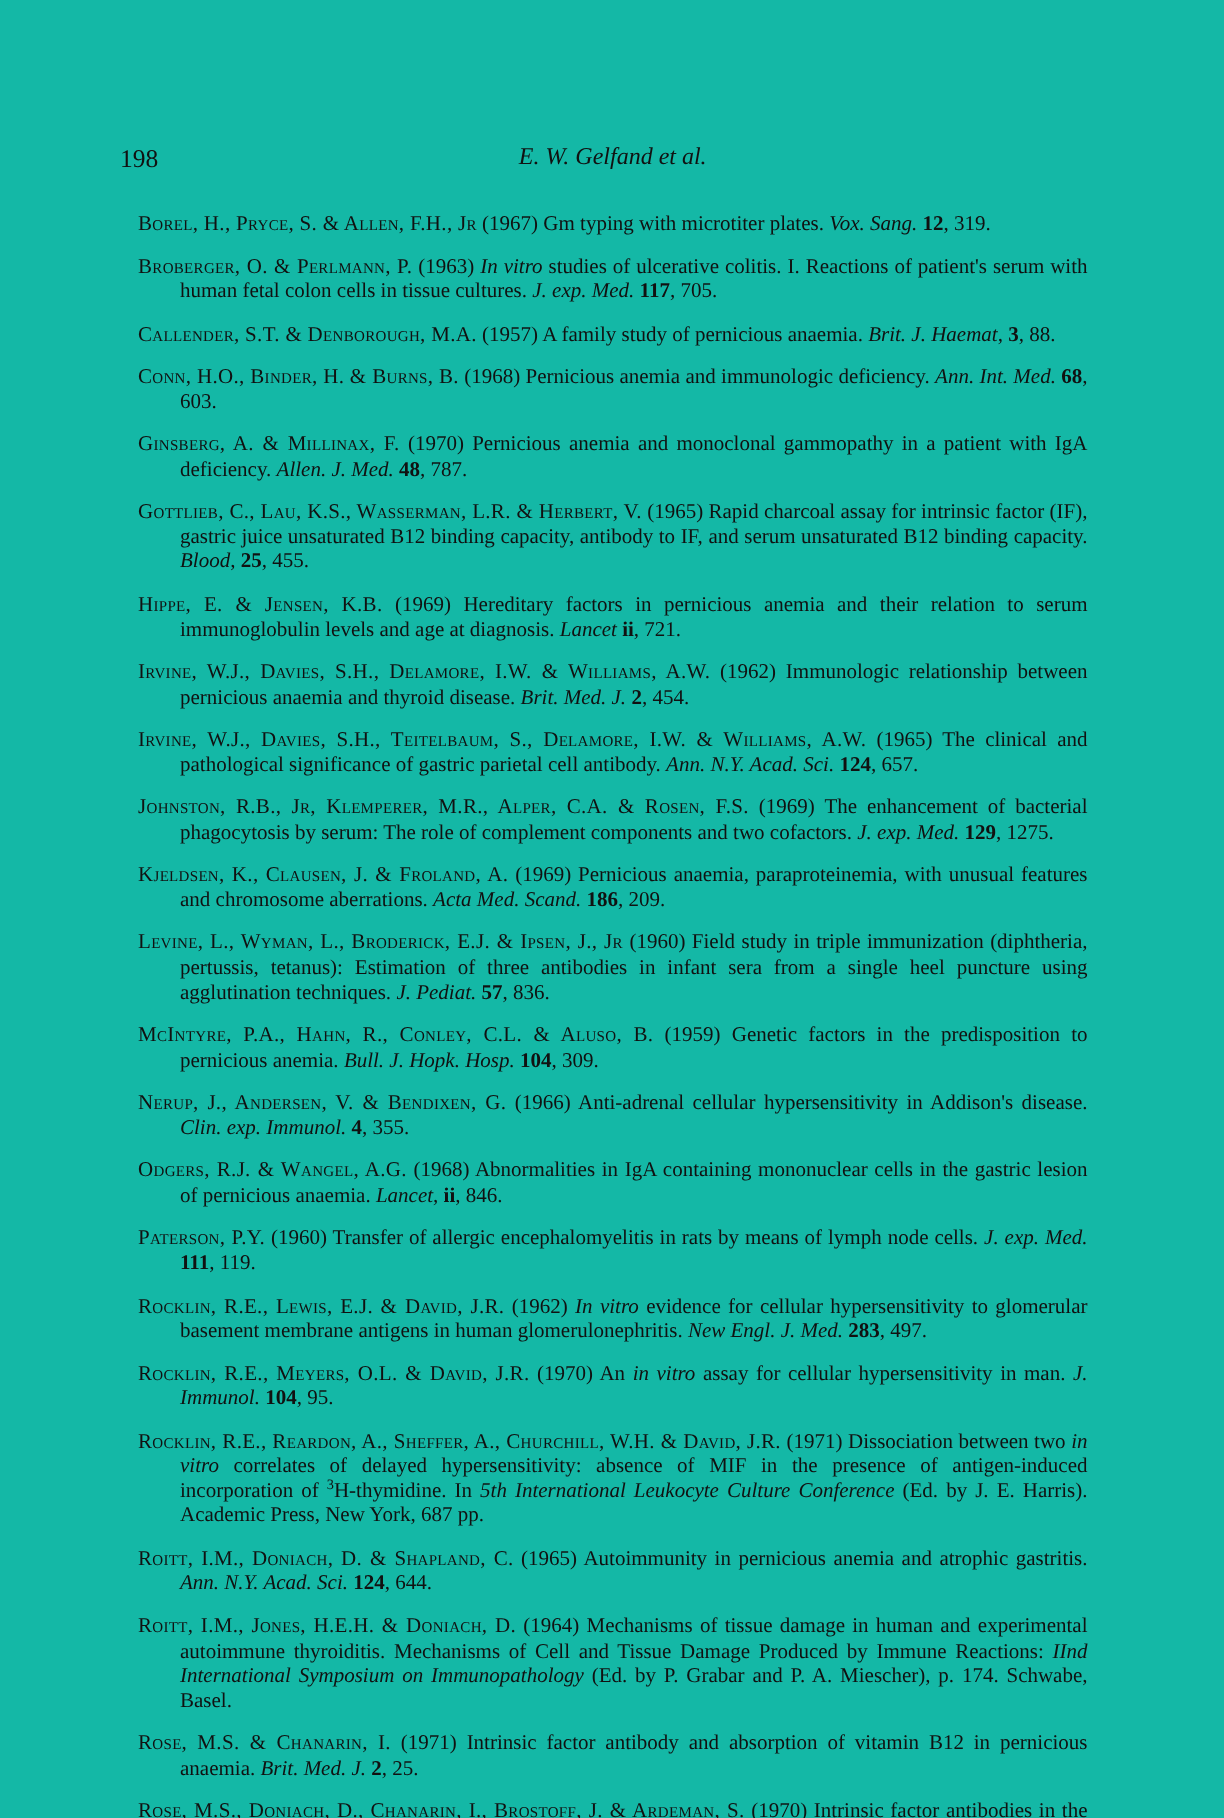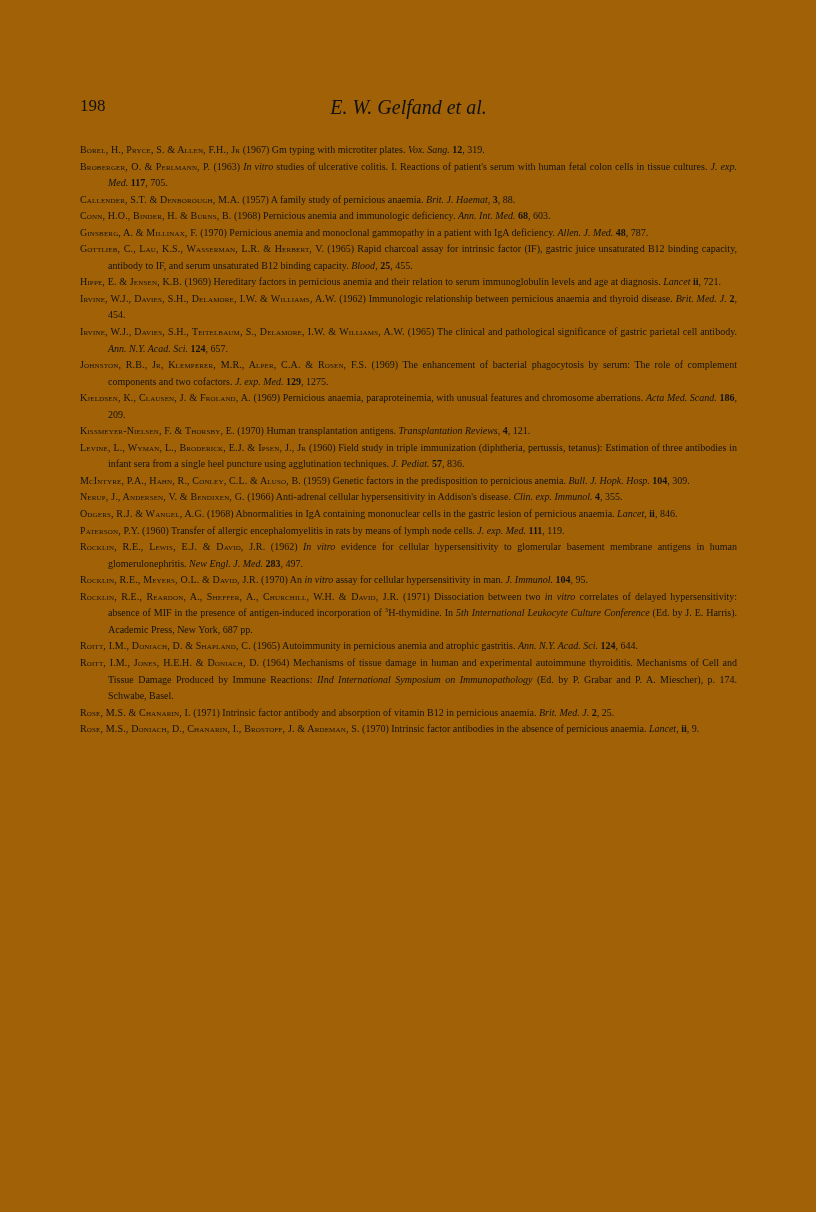--- a/index.html
+++ b/index.html
@@ -5,21 +5,21 @@
   html, body {
     margin: 0;
     padding: 0;
     background: #ffffff;
   }
   .page {
     position: relative;
     width: 816px;
     height: 1212px;
     margin: 0 auto;
-    background: #a16207;
+    background: #14b8a6;
     color: #111111;
     font-family: "Liberation Serif", "DejaVu Serif", serif;
     box-sizing: border-box;
     padding: 96px 79px 0 80px;
     overflow: hidden;
   }
   .page-header {
     position: relative;
     text-align: center;
     height: 24px;
@@ -27,28 +27,28 @@
   }
   .page-number {
     position: absolute;
     left: 0;
     top: 0;
     font-size: 17px;
     font-weight: normal;
   }
   .running-head {
     font-style: italic;
-    font-size: 20px;
+    font-size: 16px;
   }
   .reference-list {
     margin: 0;
   }
   p.ref {
-    margin: 0;
-    font-size: 10px;
+    margin: 12px;
+    font-size: 14px;
     line-height: 16.55px;
     text-align: justify;
     padding-left: 28px;
     text-indent: -28px;
   }
   .sc {
     font-variant: small-caps;
     letter-spacing: 0.015em;
   }
   .it {
@@ -76,21 +76,20 @@
       <p class="ref"><span class="sc">Broberger, O. &amp; Perlmann, P.</span><span> (1963) </span><span class="it">In vitro</span><span> studies of ulcerative colitis. I. Reactions of patient's serum with human fetal colon cells in tissue cultures. </span><span class="it">J. exp. Med.</span><span> </span><span class="bd">117</span><span>, 705.</span></p>
       <p class="ref"><span class="sc">Callender, S.T. &amp; Denborough, M.A.</span><span> (1957) A family study of pernicious anaemia. </span><span class="it">Brit. J. Haemat</span><span>, </span><span class="bd">3</span><span>, 88.</span></p>
       <p class="ref"><span class="sc">Conn, H.O., Binder, H. &amp; Burns, B.</span><span> (1968) Pernicious anemia and immunologic deficiency. </span><span class="it">Ann. Int. Med.</span><span> </span><span class="bd">68</span><span>, 603.</span></p>
       <p class="ref"><span class="sc">Ginsberg, A. &amp; Millinax, F.</span><span> (1970) Pernicious anemia and monoclonal gammopathy in a patient with IgA deficiency. </span><span class="it">Allen. J. Med.</span><span> </span><span class="bd">48</span><span>, 787.</span></p>
       <p class="ref"><span class="sc">Gottlieb, C., Lau, K.S., Wasserman, L.R. &amp; Herbert, V.</span><span> (1965) Rapid charcoal assay for intrinsic factor (IF), gastric juice unsaturated B12 binding capacity, antibody to IF, and serum unsaturated B12 binding capacity. </span><span class="it">Blood</span><span>, </span><span class="bd">25</span><span>, 455.</span></p>
       <p class="ref"><span class="sc">Hippe, E. &amp; Jensen, K.B.</span><span> (1969) Hereditary factors in pernicious anemia and their relation to serum immunoglobulin levels and age at diagnosis. </span><span class="it">Lancet</span><span> </span><span class="bd">ii</span><span>, 721.</span></p>
       <p class="ref"><span class="sc">Irvine, W.J., Davies, S.H., Delamore, I.W. &amp; Williams, A.W.</span><span> (1962) Immunologic relationship between pernicious anaemia and thyroid disease. </span><span class="it">Brit. Med. J.</span><span> </span><span class="bd">2</span><span>, 454.</span></p>
       <p class="ref"><span class="sc">Irvine, W.J., Davies, S.H., Teitelbaum, S., Delamore, I.W. &amp; Williams, A.W.</span><span> (1965) The clinical and pathological significance of gastric parietal cell antibody. </span><span class="it">Ann. N.Y. Acad. Sci.</span><span> </span><span class="bd">124</span><span>, 657.</span></p>
       <p class="ref"><span class="sc">Johnston, R.B., Jr, Klemperer, M.R., Alper, C.A. &amp; Rosen, F.S.</span><span> (1969) The enhancement of bacterial phagocytosis by serum: The role of complement components and two cofactors. </span><span class="it">J. exp. Med.</span><span> </span><span class="bd">129</span><span>, 1275.</span></p>
       <p class="ref"><span class="sc">Kjeldsen, K., Clausen, J. &amp; Froland, A.</span><span> (1969) Pernicious anaemia, paraproteinemia, with unusual features and chromosome aberrations. </span><span class="it">Acta Med. Scand.</span><span> </span><span class="bd">186</span><span>, 209.</span></p>
-      <p class="ref"><span class="sc">Kissmeyer-Nielsen, F. &amp; Thorsby, E.</span><span> (1970) Human transplantation antigens. </span><span class="it">Transplantation Reviews</span><span>, </span><span class="bd">4</span><span>, 121.</span></p>
       <p class="ref"><span class="sc">Levine, L., Wyman, L., Broderick, E.J. &amp; Ipsen, J., Jr</span><span> (1960) Field study in triple immunization (diphtheria, pertussis, tetanus): Estimation of three antibodies in infant sera from a single heel puncture using agglutination techniques. </span><span class="it">J. Pediat.</span><span> </span><span class="bd">57</span><span>, 836.</span></p>
       <p class="ref"><span class="sc">McIntyre, P.A., Hahn, R., Conley, C.L. &amp; Aluso, B.</span><span> (1959) Genetic factors in the predisposition to pernicious anemia. </span><span class="it">Bull. J. Hopk. Hosp.</span><span> </span><span class="bd">104</span><span>, 309.</span></p>
       <p class="ref"><span class="sc">Nerup, J., Andersen, V. &amp; Bendixen, G.</span><span> (1966) Anti-adrenal cellular hypersensitivity in Addison's disease. </span><span class="it">Clin. exp. Immunol.</span><span> </span><span class="bd">4</span><span>, 355.</span></p>
       <p class="ref"><span class="sc">Odgers, R.J. &amp; Wangel, A.G.</span><span> (1968) Abnormalities in IgA containing mononuclear cells in the gastric lesion of pernicious anaemia. </span><span class="it">Lancet</span><span>, </span><span class="bd">ii</span><span>, 846.</span></p>
       <p class="ref"><span class="sc">Paterson, P.Y.</span><span> (1960) Transfer of allergic encephalomyelitis in rats by means of lymph node cells. </span><span class="it">J. exp. Med.</span><span> </span><span class="bd">111</span><span>, 119.</span></p>
       <p class="ref"><span class="sc">Rocklin, R.E., Lewis, E.J. &amp; David, J.R.</span><span> (1962) </span><span class="it">In vitro</span><span> evidence for cellular hypersensitivity to glomerular basement membrane antigens in human glomerulonephritis. </span><span class="it">New Engl. J. Med.</span><span> </span><span class="bd">283</span><span>, 497.</span></p>
       <p class="ref"><span class="sc">Rocklin, R.E., Meyers, O.L. &amp; David, J.R.</span><span> (1970) An </span><span class="it">in vitro</span><span> assay for cellular hypersensitivity in man. </span><span class="it">J. Immunol.</span><span> </span><span class="bd">104</span><span>, 95.</span></p>
       <p class="ref"><span class="sc">Rocklin, R.E., Reardon, A., Sheffer, A., Churchill, W.H. &amp; David, J.R.</span><span> (1971) Dissociation between two </span><span class="it">in vitro</span><span> correlates of delayed hypersensitivity: absence of MIF in the presence of antigen-induced incorporation of </span><span class="sup">3</span><span>H-thymidine. In </span><span class="it">5th International Leukocyte Culture Conference</span><span> (Ed. by J. E. Harris). Academic Press, New York, 687 pp.</span></p>
       <p class="ref"><span class="sc">Roitt, I.M., Doniach, D. &amp; Shapland, C.</span><span> (1965) Autoimmunity in pernicious anemia and atrophic gastritis. </span><span class="it">Ann. N.Y. Acad. Sci.</span><span> </span><span class="bd">124</span><span>, 644.</span></p>
       <p class="ref"><span class="sc">Roitt, I.M., Jones, H.E.H. &amp; Doniach, D.</span><span> (1964) Mechanisms of tissue damage in human and experimental autoimmune thyroiditis. Mechanisms of Cell and Tissue Damage Produced by Immune Reactions: </span><span class="it">IInd International Symposium on Immunopathology</span><span> (Ed. by P. Grabar and P. A. Miescher), p. 174. Schwabe, Basel.</span></p>

